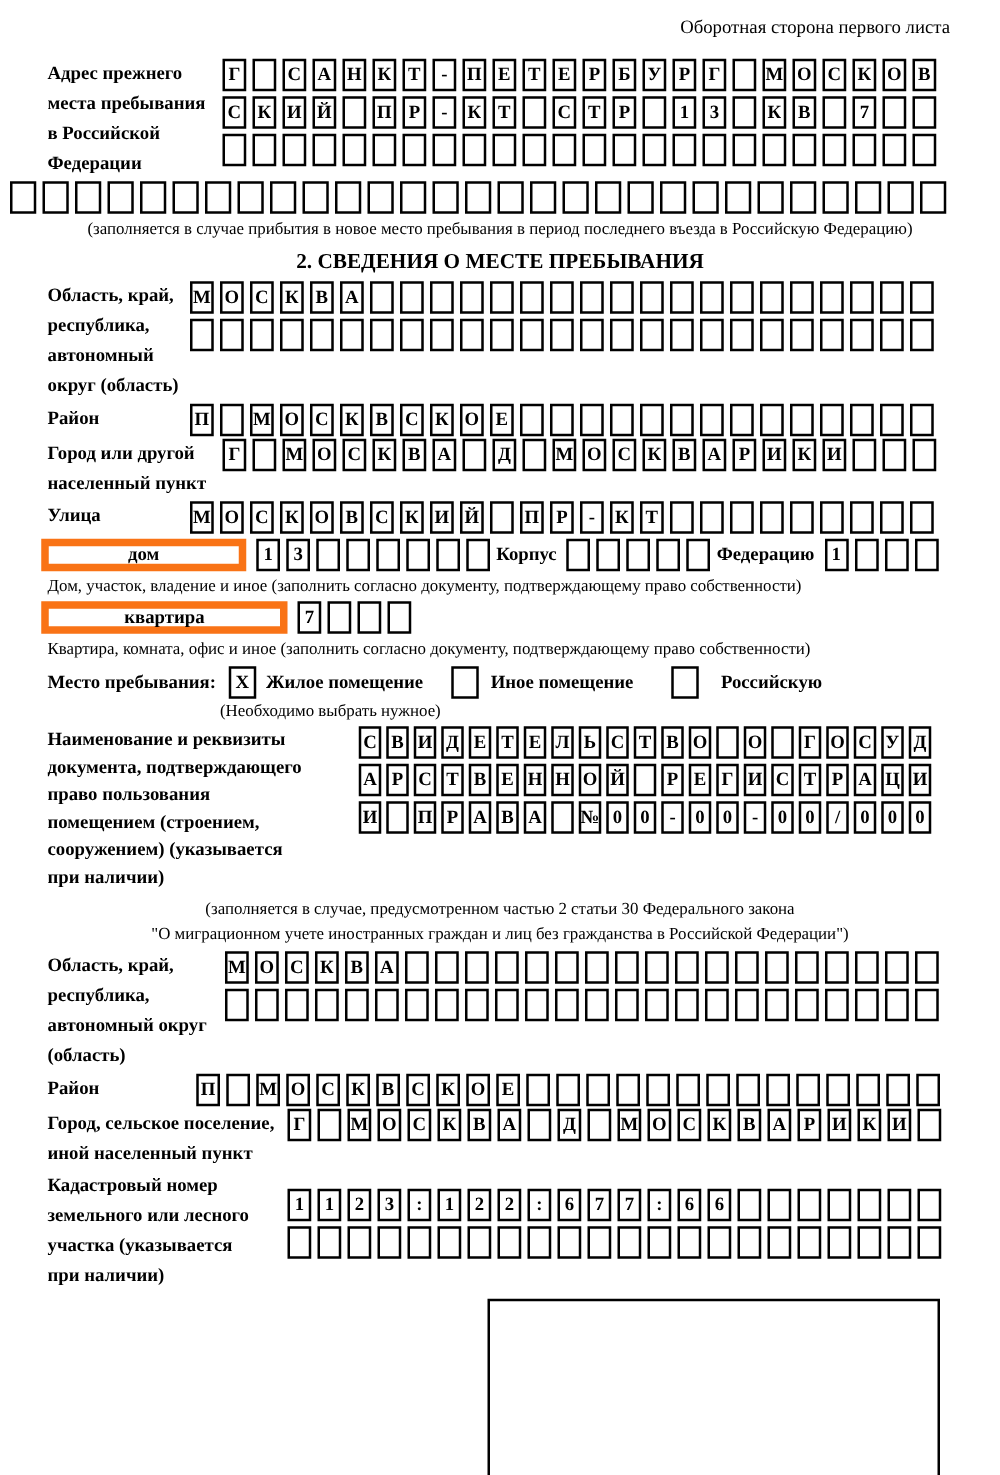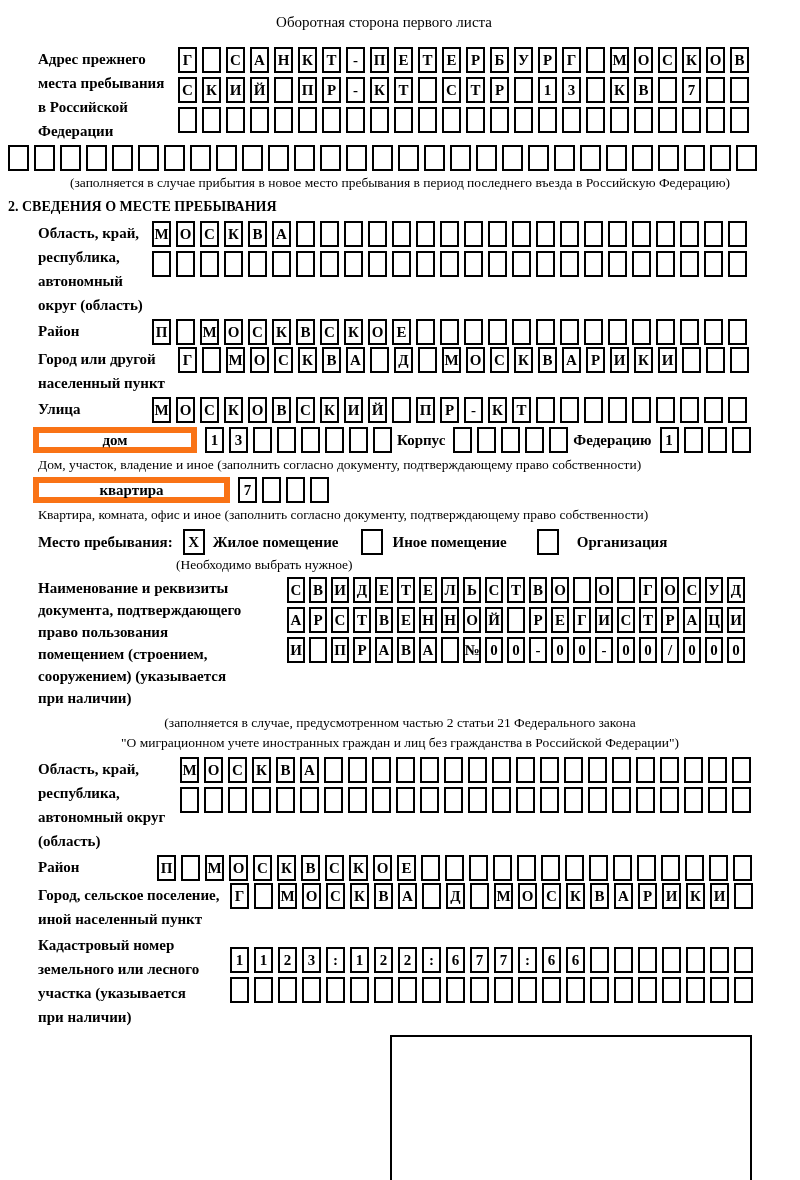--- a/index.html
+++ b/index.html
@@ -5,36 +5,36 @@
   html,body{margin:0;padding:0;background:#fff;}
   .page{
     position:relative;
     width:800px;height:1180px;
     box-sizing:border-box;
     padding:14px 8px 0 8px;
     background:#fff;color:#000;
     font-family:"Liberation Serif","DejaVu Serif",serif;
     overflow:hidden;
   }
-  .hdr{ text-align:center; font-size:15px; padding-right:32px; margin-bottom:16px;}
+  .hdr{ text-align:right; font-size:15px; padding-right:32px; margin-bottom:16px;}
   .field{ display:flex; align-items:flex-start;font-weight:bold;}
   .flabel{ font-size:15px; line-height:24px; white-space:pre-line; box-sizing:border-box; padding-left:30px; flex-shrink:0;}
   .flabel.tight{ line-height:22px;}
   .rows{ display:flex; flex-direction:column; gap:4px;}
   .cellrow{ display:flex;}
   .cell{
     box-sizing:border-box; width:19px; height:26px; border:2px solid #000; margin-right:5px;
     display:flex; align-items:center; justify-content:center;
     font-size:15px; flex-shrink:0; background:#fff;
   }
   .cellrow.narrowcells .cell{ width:18px; margin-right:4px;}
   .cellrow.widecells .cell{ width:21px;}
   .note{ font-size:13.5px; line-height:20px;}
   .center{ text-align:center;}
-  .h2{ font-size:14px; font-weight:bold; margin:6px 0 6px 0;}
+  .h2{ font-size:17px; font-weight:bold; text-align:center; margin:6px 0 6px 0;}
   .h3{ font-size:15px; font-weight:bold; text-align:center;}
   .widebox{
     box-sizing:border-box; height:26px; border:6px solid #f97316; background:#fff;
     display:flex; align-items:center; justify-content:center; font-size:15px; flex-shrink:0;
   }
   .inline-lbl{ font-size:15px; line-height:26px; white-space:nowrap;}
   .cb{
     box-sizing:border-box; width:22px; height:26px; border:2px solid #000; flex-shrink:0;
     display:flex; align-items:center; justify-content:center; font-size:15px; background:#fff;
   }
@@ -379,21 +379,21 @@
     <div class="cb">X</div>
     <div style="width:8px"></div>
     <div class="inline-lbl">Жилое помещение</div>
     <div style="width:22px"></div>
     <div class="cb"></div>
     <div style="width:10px"></div>
     <div class="inline-lbl">Иное помещение</div>
     <div style="width:30px"></div>
     <div class="cb"></div>
     <div style="width:18px"></div>
-    <div class="inline-lbl">Организация</div>
+    <div class="inline-lbl">Российскую</div>
   </div>
   <div class="note" style="padding-left:168px">(Необходимо выбрать нужное)</div>
 
   <div class="field mt2">
     <div class="flabel tight" style="width:279px">Наименование и реквизиты
 документа, подтверждающего
 право пользования
 помещением (строением,
 сооружением) (указывается
 при наличии)</div>
@@ -463,21 +463,21 @@
           <span class="cell">0</span>
           <span class="cell">0</span>
           <span class="cell">/</span>
           <span class="cell">0</span>
           <span class="cell">0</span>
           <span class="cell">0</span>
         </div>
     </div>
   </div>
 
-  <div class="note center mt4" style="white-space:pre-line">(заполняется в случае, предусмотренном частью 2 статьи 21 Федерального закона
+  <div class="note center mt4" style="white-space:pre-line">(заполняется в случае, предусмотренном частью 2 статьи 30 Федерального закона
 "О миграционном учете иностранных граждан и лиц без гражданства в Российской Федерации")</div>
 
   <div class="field mt4">
     <div class="flabel" style="width:172px">Область, край,
 республика,
 автономный округ
 (область)</div>
     <div class="rows">
       <div class="cellrow">
           <span class="cell">М</span>

